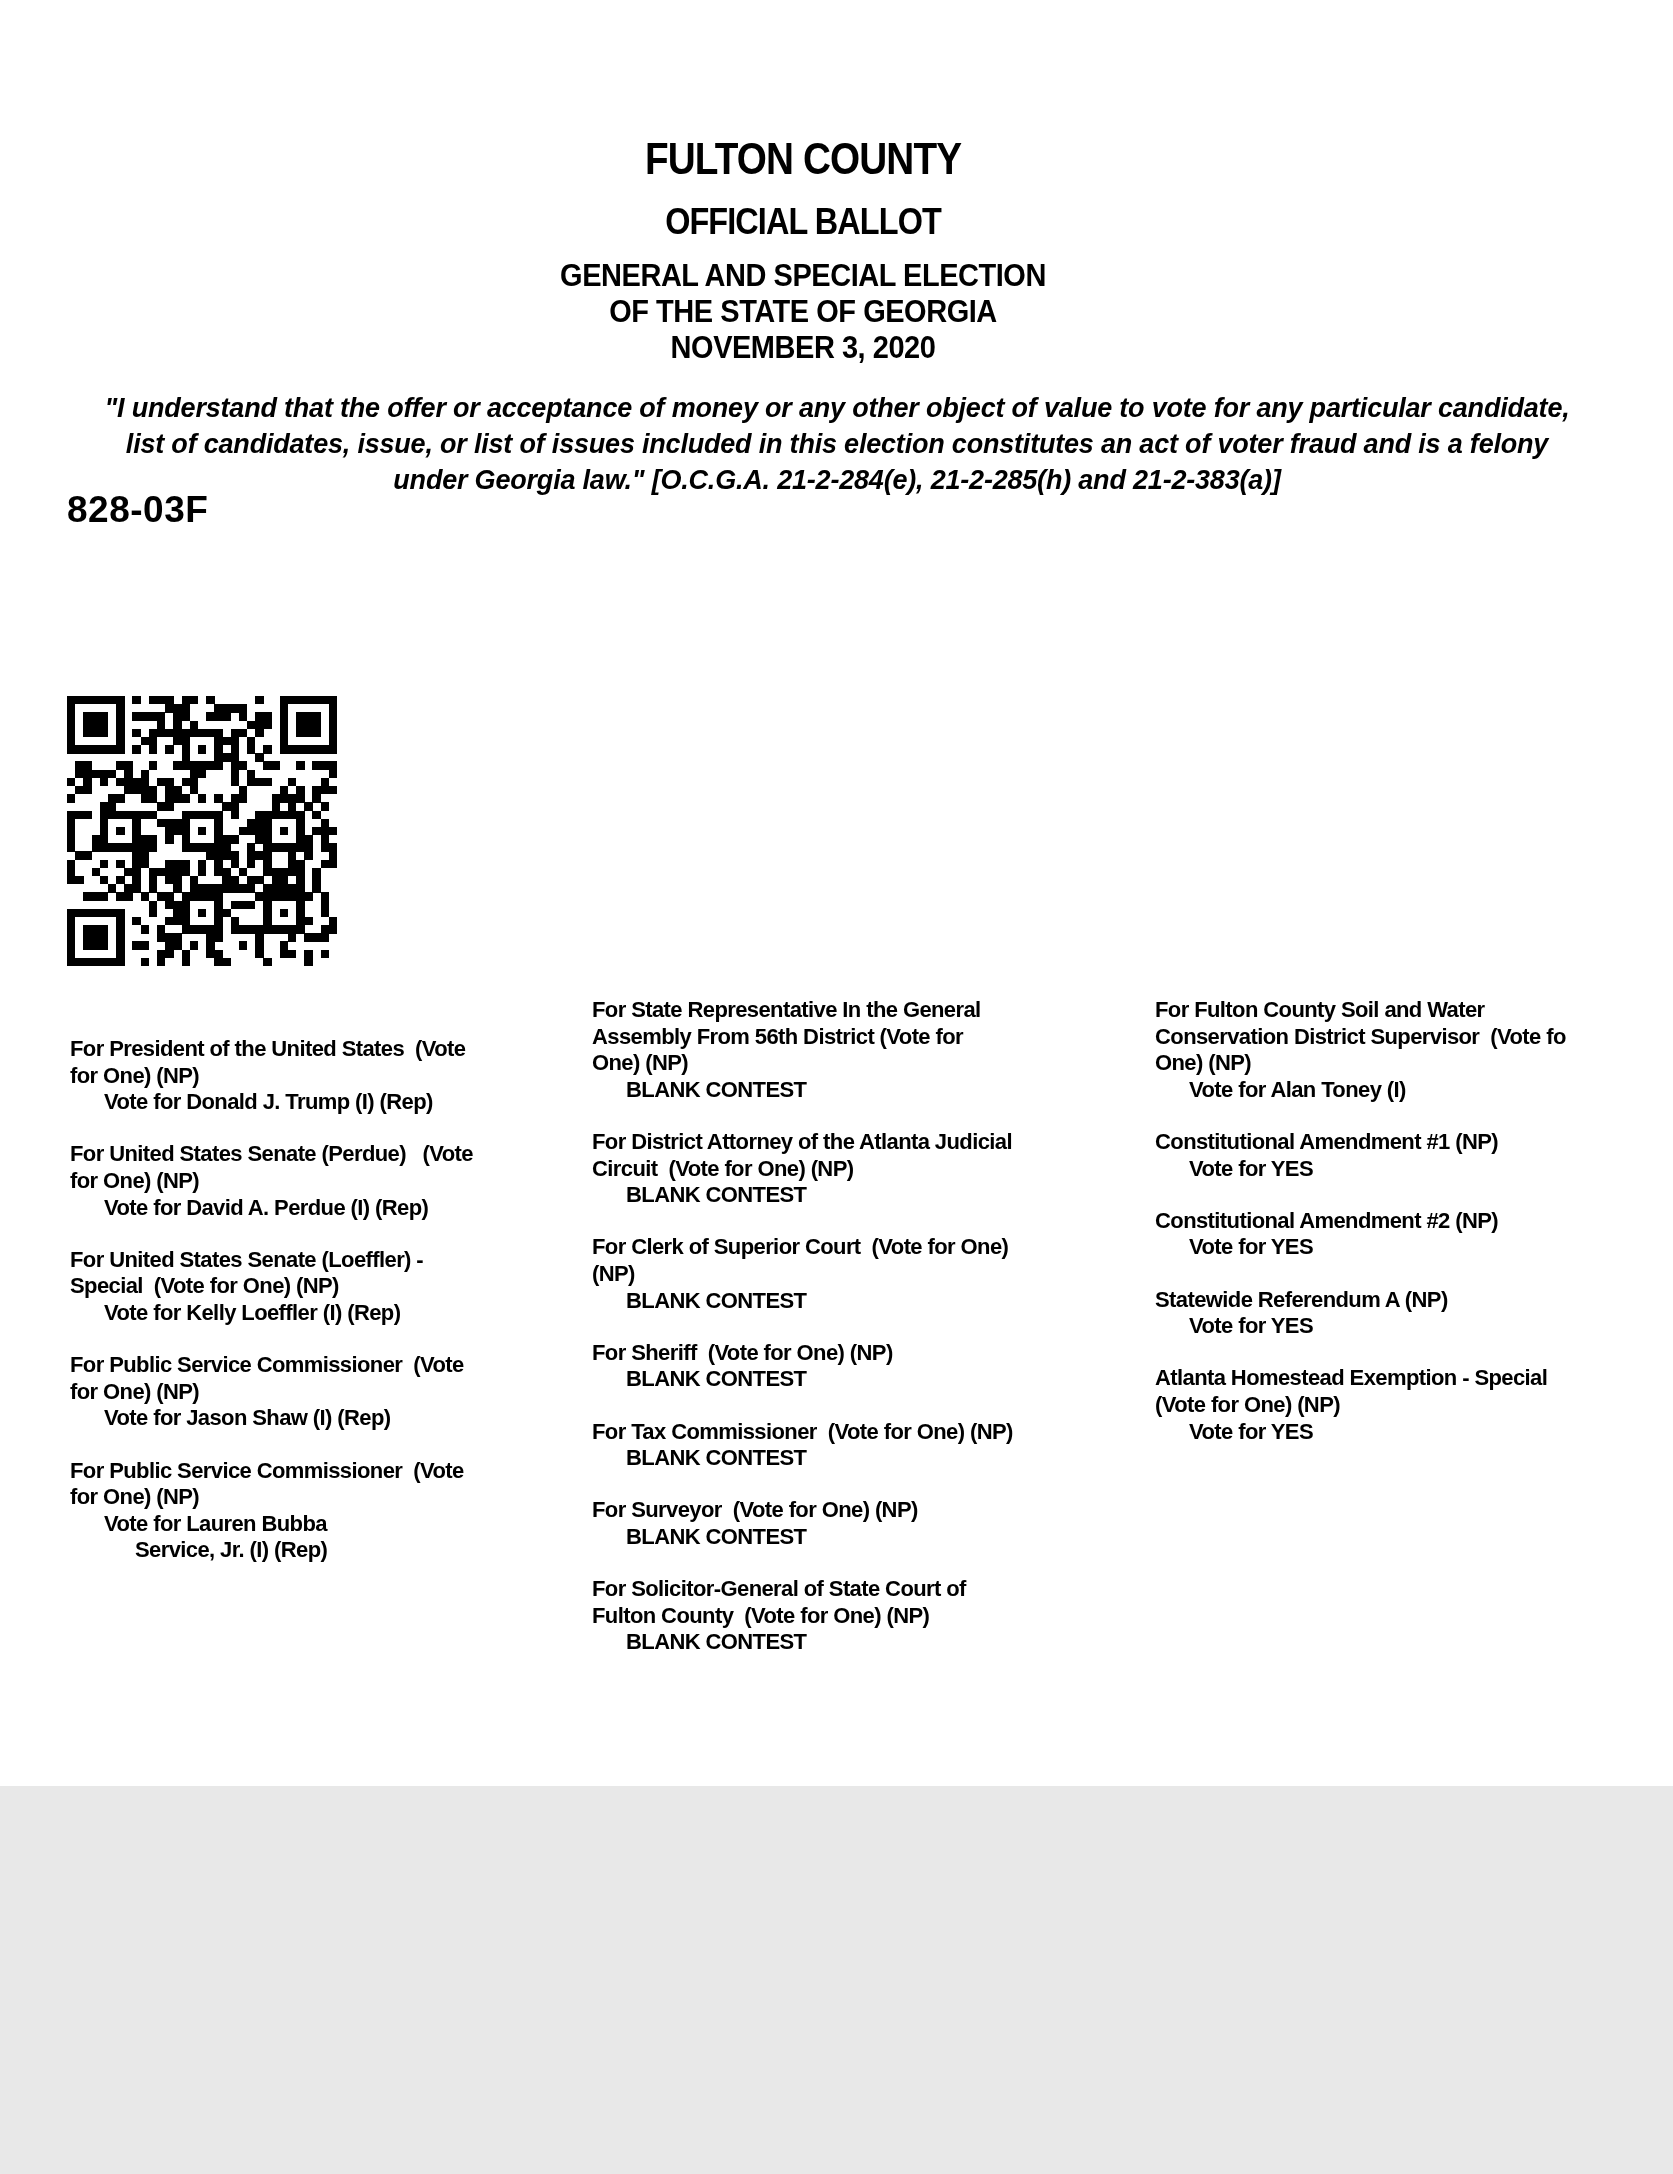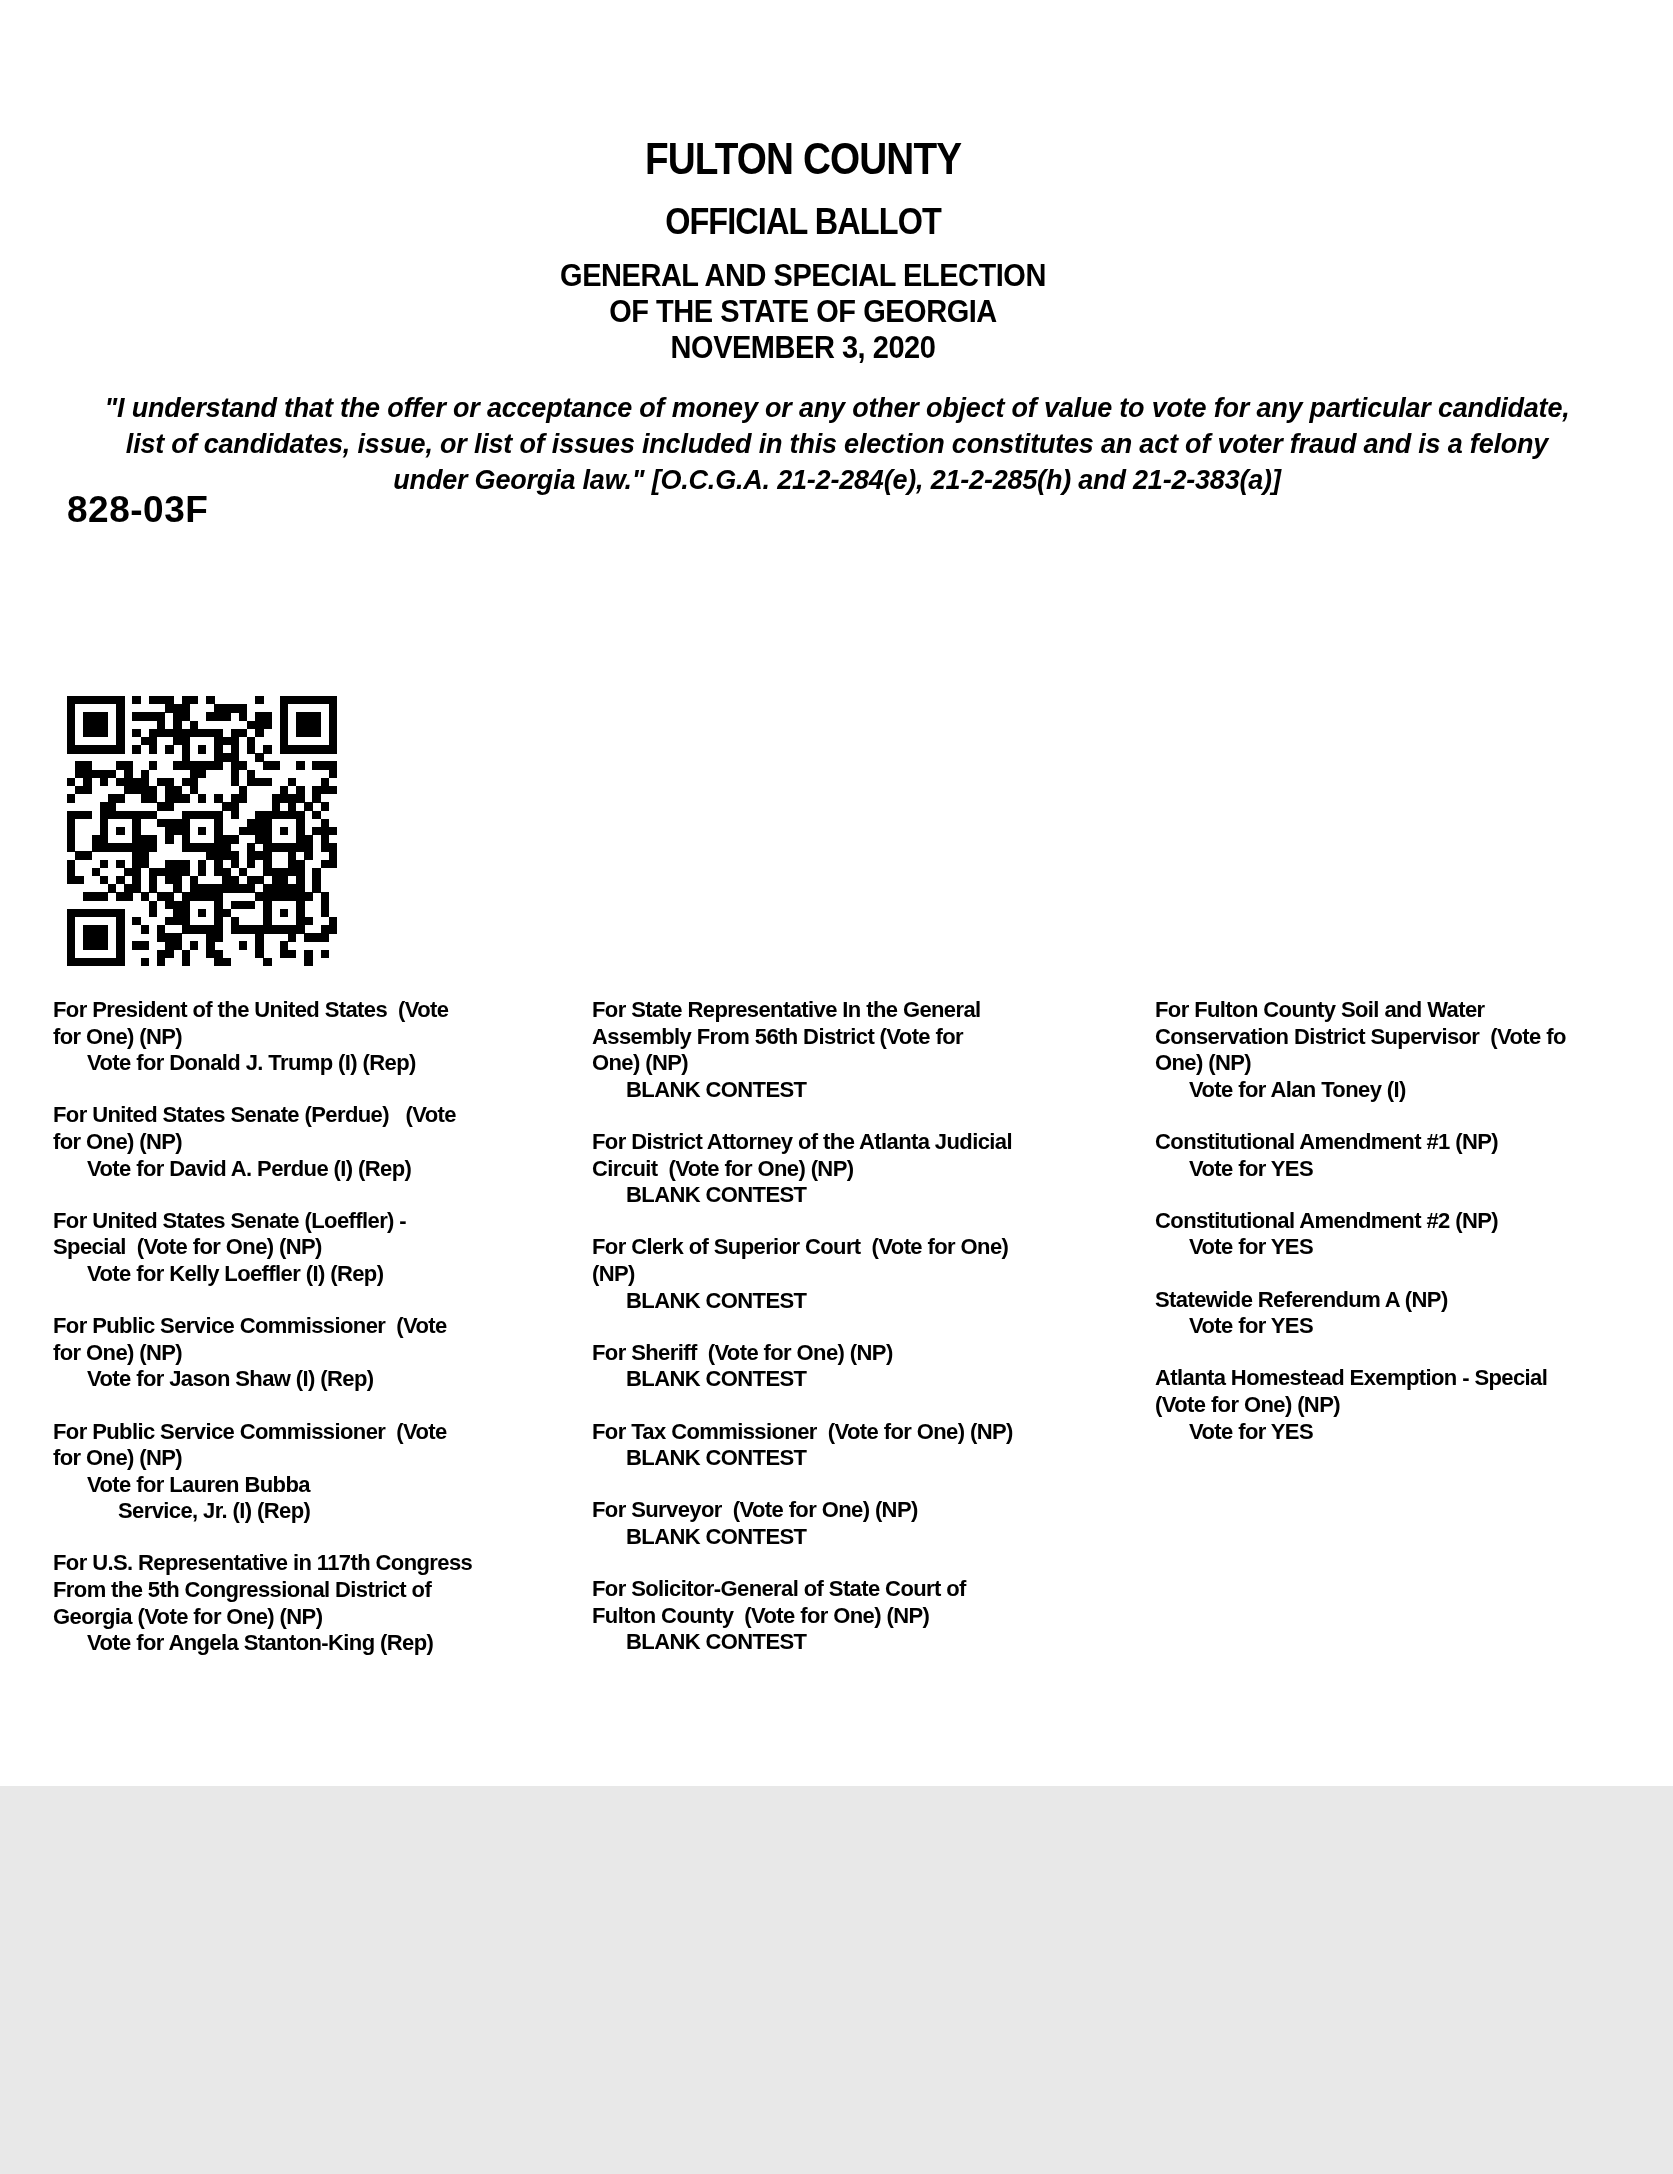--- a/index.html
+++ b/index.html
@@ -41,21 +41,21 @@
     font-size:37px;font-weight:600;letter-spacing:0.5px;
   }
   
   .qr{position:absolute;left:67px;top:696px;width:270px;height:270px;}
   
   .col{
     position:absolute;top:997px;
     font-size:22px;line-height:26.6px;
     font-weight:bold;letter-spacing:-0.6px;
   }
-  .col-1{left:53px;width:522px;}
+  .col-1{left:70px;width:522px;margin-top:39px;}
   .col-2{left:592px;width:522px;}
   .col-3{left:1116px;width:558px;margin-left:39px;}
   .contest{margin-bottom:25.6px;}
   .line{white-space:pre;}
   .line.choice-first{padding-left:34px;}
   .line.choice-cont{padding-left:65px;}
   
   .pageno{
     position:absolute;top:1838px;left:0;width:1719px;
     text-align:center;font-size:25.6px;font-weight:600;
@@ -650,26 +650,20 @@
         <div class="line title">For Public Service Commissioner  (Vote</div>
         <div class="line title">for One) (NP)</div>
         <div class="line choice-first">Vote for Jason Shaw (I) (Rep)</div>
       </div>
       <div class="contest">
         <div class="line title">For Public Service Commissioner  (Vote</div>
         <div class="line title">for One) (NP)</div>
         <div class="line choice-first">Vote for Lauren Bubba</div>
         <div class="line choice-cont">Service, Jr. (I) (Rep)</div>
       </div>
-      <div class="contest">
-        <div class="line title">For U.S. Representative in 117th Congress</div>
-        <div class="line title">From the 5th Congressional District of</div>
-        <div class="line title">Georgia (Vote for One) (NP)</div>
-        <div class="line choice-first">Vote for Angela Stanton-King (Rep)</div>
-      </div>
     </div>
   <div class="col col-2">
       <div class="contest">
         <div class="line title">For State Representative In the General</div>
         <div class="line title">Assembly From 56th District (Vote for</div>
         <div class="line title">One) (NP)</div>
         <div class="line choice-first">BLANK CONTEST</div>
       </div>
       <div class="contest">
         <div class="line title">For District Attorney of the Atlanta Judicial</div>

